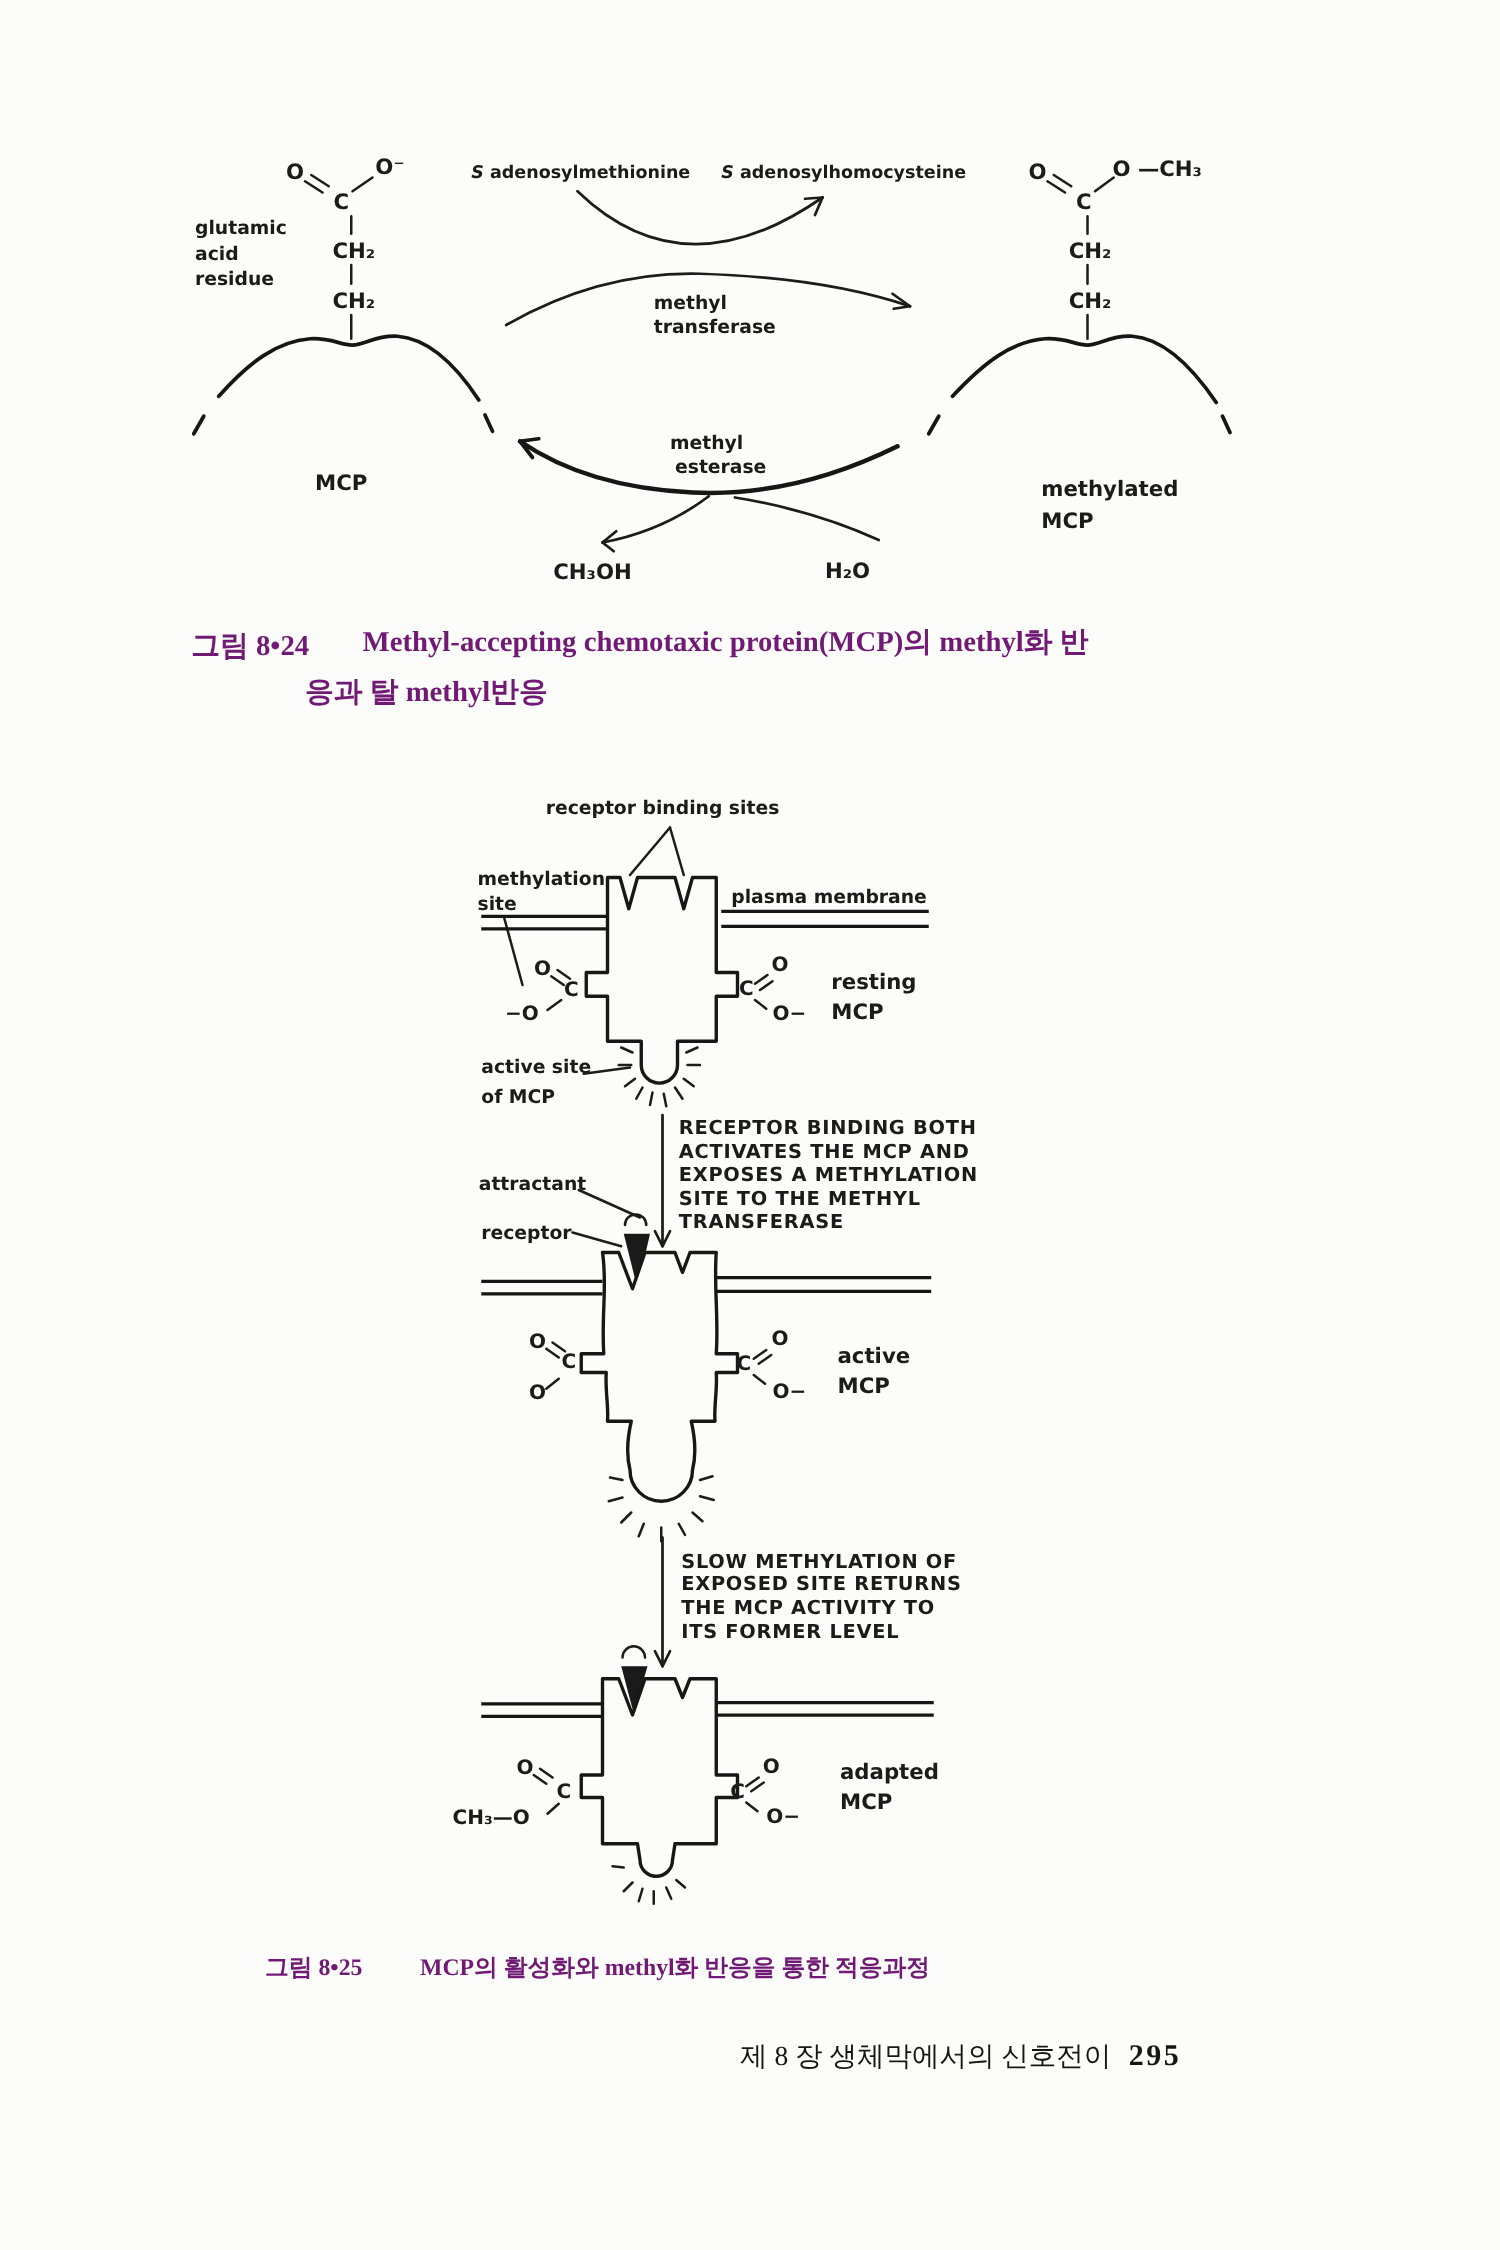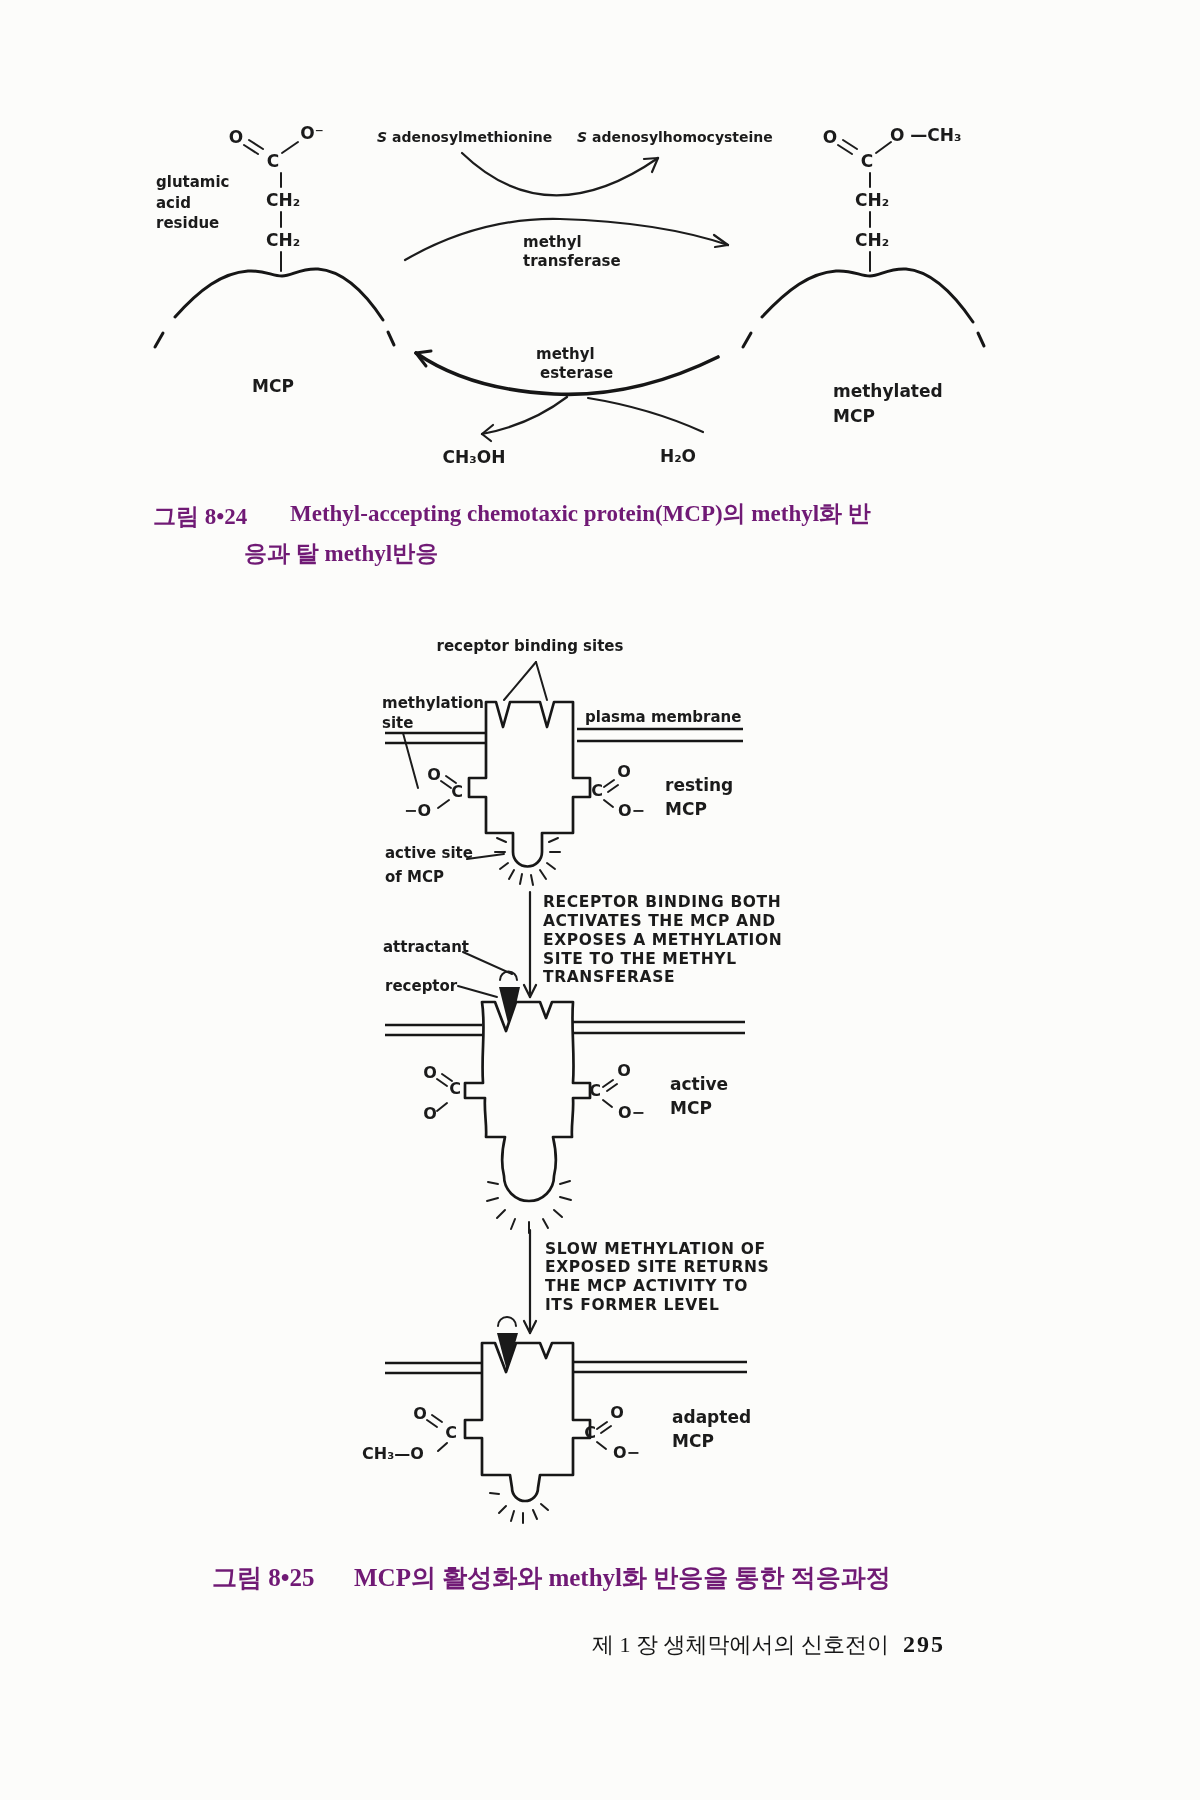--- a/index.html
+++ b/index.html
@@ -20,21 +20,21 @@
   .chem{font-size:16px;font-weight:700;}
   .chem24{font-size:17px;font-weight:700;}
   .big {font-size:17px;font-weight:700;}
   .caps{font-size:15.5px;font-weight:700;letter-spacing:.6px;}
   .ital{font-style:italic;}
   .mid{text-anchor:middle;}
   
   .cap{position:absolute;font-family:"Liberation Serif","DejaVu Serif",serif;font-weight:600;
        font-size:23px;white-space:nowrap;color:#701a75;}
   .capb{font-weight:700;}
-  .cap25{font-size:25px;text-align:right;}
+  .cap25{font-size:19px;text-align:right;}
   #footer{position:absolute;left:520px;top:1630px;width:425px;text-align:right;
           font-family:"Liberation Serif","DejaVu Serif",serif;font-size:22px;color:#161616;white-space:nowrap;}
   #footer .pageno{font-size:24px;font-weight:700;margin-left:14px;letter-spacing:2px;margin-top:37px;}
 </style>
 </head>
 <body>
 
 <div id="page">
 
   <svg style="left:130px;top:95px" width="880" height="385" viewBox="0 0 880 385">
@@ -339,19 +339,19 @@
           <path d="M297,842 L306,849"></path>
       </g>
     </g>
     <g>
       <text class="big" x="372" y="823">adapted</text>
       <text class="big" x="372" y="847">MCP</text>
     </g>
   </svg>
 
   <div class="cap capb cap25" style="left:212px;top:1561px">그림 8•25</div>
-  <div class="cap cap25" style="left:354px;top:1561px">MCP의 활성화와 methyl화 반응을 통한 적응과정</div>
+  <div class="cap cap25" style="left:336px;top:1561px">MCP의 활성화와 methyl화 반응을 통한 적응과정</div>
 
   <div id="footer">
-    <span>제 1 장   생체막에서의 신호전이</span><span class="pageno">295</span>
+    <span>제 8 장   생체막에서의 신호전이</span><span class="pageno">295</span>
   </div>
 
 </div>
 
 </body></html>

